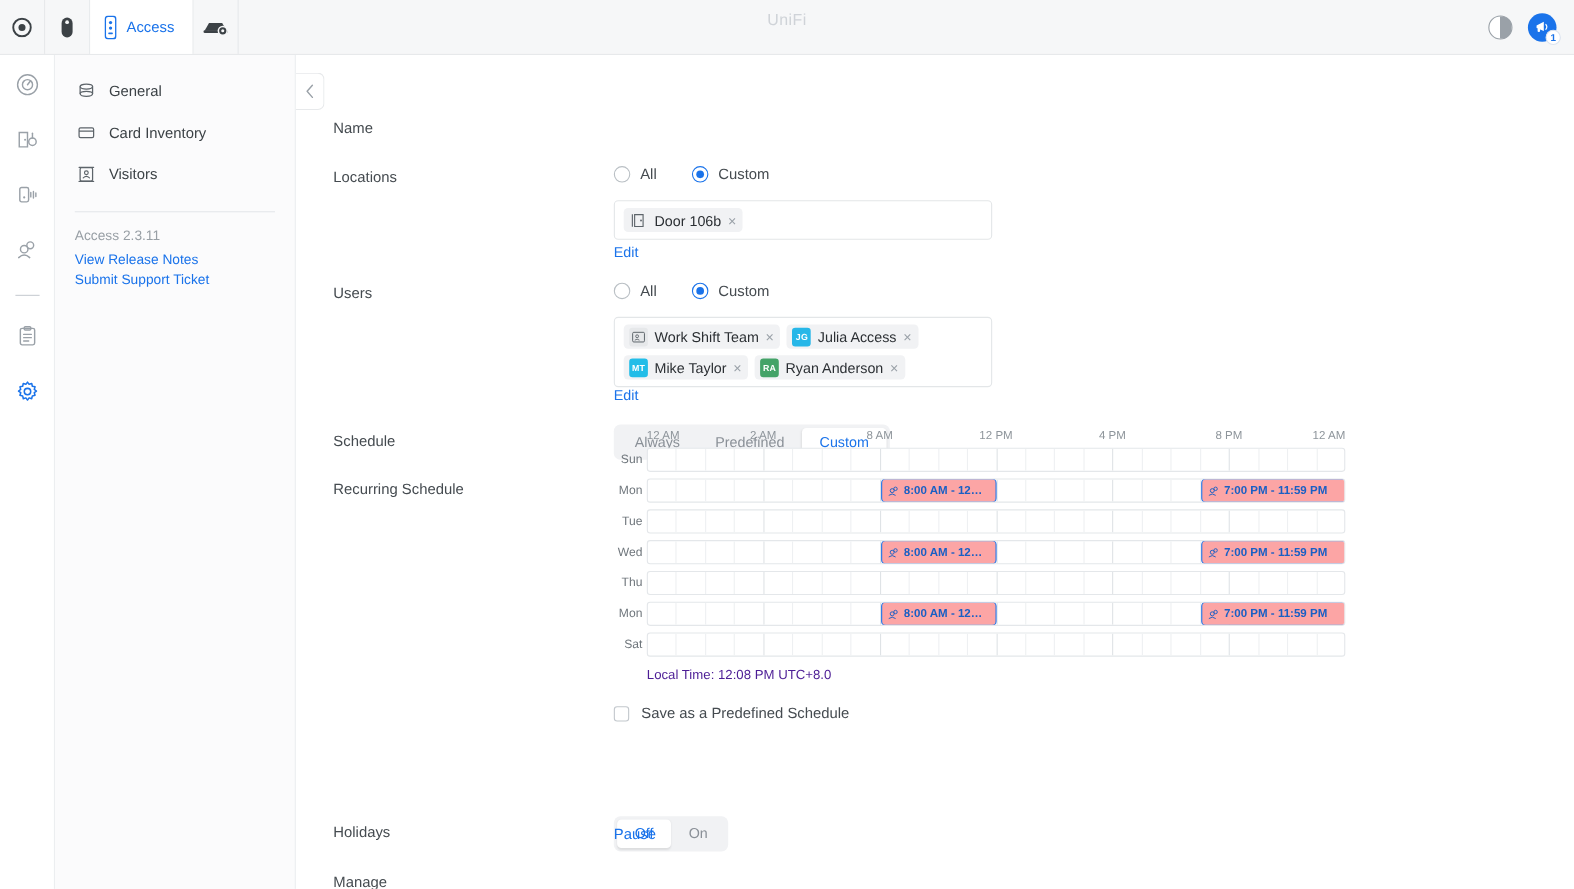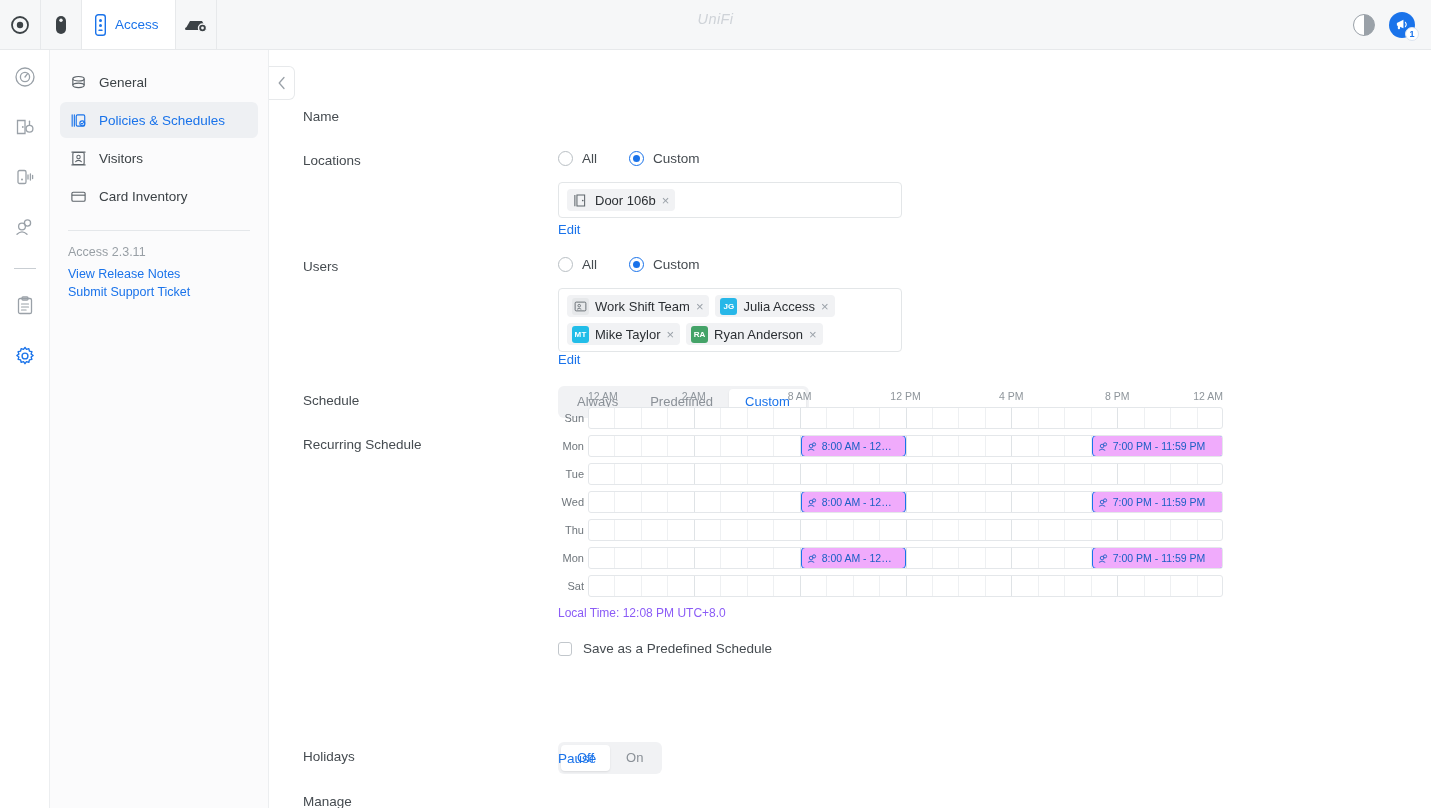--- a/index.html
+++ b/index.html
@@ -42,21 +42,20 @@
     width:auto; padding:0 16px 0 13px;
     background:#ffffff; border-right:1px solid #e7e9eb;
   }
   .app-tab.active-app .app-label { color:#1a73ea; font-size:13.5px; }
   .protect-icon svg, .talk-icon svg, .access-icon svg, .connect-icon svg { display:block; }
   .unifi-logo {
     position:absolute; left:0; right:0; top:0; height:37px;
     display:flex;align-items:center;justify-content:center;
     font-size:14.5px; color:#cfd3d8; letter-spacing:.4px; pointer-events:none;
     font-family:"Liberation Sans", sans-serif;
-    font-style:italic;
   }
   .topbar-right {
     margin-left:auto; display:flex; align-items:center; gap:14px; padding-right:16px;
   }
   .theme-toggle {
     width:22px;height:22px;border-radius:50%;border:1.6px solid #9aa1a8;
     background:linear-gradient(90deg,#ffffff 0 50%, #9aa1a8 50% 100%);
   }
   .announce {
     position:relative; width:26px;height:26px;border-radius:50%;
@@ -167,26 +166,27 @@
     font-size:11px; color:#6f767c;
   }
   .track {
     position:relative; width:635px; height:22px;
     border:1px solid #e4e7ea; border-radius:3px; background:#fff; overflow:hidden;
   }
   .hcell { position:absolute; top:0; bottom:0; border-right:1px solid #eef0f2; }
   .hcell.major { border-right:1px solid #dfe3e6; }
   .blk {
     position:absolute; top:-1px; bottom:-1px;
-    background:#f0abfc; border:1.3px solid #1a73ea; border-radius:4px;
+    background:#fca5a5; border:1.3px solid #1a73ea; border-radius:4px;
     display:flex; align-items:center; gap:4px; padding:0 5px;
     font-size:10.5px; color:#1a5fc4; overflow:hidden; white-space:nowrap;
     z-index:2;
-  }
-  .localtime { margin-top:6px; font-size:12px; color:#8b5cf6; }
+    font-weight:bold;
+  }
+  .localtime { margin-left:30px; margin-top:6px; font-size:12px; color:#4c1d95; }
 
   .checkrow { display:flex; align-items:center; gap:11px; font-size:13.5px; color:#454b50; }
   .cbox { width:14px;height:14px;border:1.4px solid #c2c7cc;border-radius:3px;background:#fff; flex:none;}
 
   .link-blue { font-size:13.5px; color:#1a73ea; cursor:pointer;}
 </style>
 </head>
 <body>
 
 <div class="topbar">
@@ -319,52 +319,41 @@
     <span class="nav-ic">
       <svg width="17" height="17" viewBox="0 0 18 18">
         <ellipse cx="9" cy="5" rx="6" ry="2.4" fill="none" stroke="#5d646a" stroke-width="1.2"></ellipse>
         <ellipse cx="9" cy="12" rx="6" ry="2.4" fill="none" stroke="#5d646a" stroke-width="1.2"></ellipse>
         <path d="M3 5 v7 M15 5 v7" stroke="#5d646a" stroke-width="1.2"></path>
       </svg>
     </span>
     <span>General</span>
   </div>
 
-  <div class="nav-item active">
+
+  <div class="nav-item">
     <span class="nav-ic">
       <svg width="17" height="17" viewBox="0 0 18 18">
-        <path d="M2.3 3 v12 M4.6 3 v12" stroke="#1a73ea" stroke-width="1.2" stroke-linecap="round"></path>
-        <rect x="6.6" y="3" width="9" height="12" rx="1.4" fill="none" stroke="#1a73ea" stroke-width="1.2"></rect>
-        <circle cx="13" cy="12" r="2.6" fill="#fbfbfc" stroke="#1a73ea" stroke-width="1.2"></circle>
-        <path d="M11.8 12 l.9 .9 1.7-1.8" fill="none" stroke="#1a73ea" stroke-width="1.1" stroke-linecap="round"></path>
-      </svg>
-    </span>
-    <span>Policies &amp; Schedules</span>
+        <rect x="2" y="4.5" width="14" height="9.5" rx="1.4" fill="none" stroke="#5d646a" stroke-width="1.2"></rect>
+        <path d="M2 7.6 h14" stroke="#5d646a" stroke-width="1.2"></path>
+      </svg>
+    </span>
+    <span>Card Inventory</span>
   </div>
 
   <div class="nav-item">
     <span class="nav-ic">
       <svg width="17" height="17" viewBox="0 0 18 18">
         <rect x="3" y="2.6" width="12" height="12.8" rx="1.4" fill="none" stroke="#5d646a" stroke-width="1.2"></rect>
         <path d="M2 2.2 h14 M2 15.8 h14" stroke="#5d646a" stroke-width="1.2" stroke-linecap="round"></path>
         <circle cx="9" cy="7.4" r="1.8" fill="none" stroke="#5d646a" stroke-width="1.1"></circle>
         <path d="M6 12.4 q3 -2.8 6 0" fill="none" stroke="#5d646a" stroke-width="1.1" stroke-linecap="round"></path>
       </svg>
     </span>
     <span>Visitors</span>
-  </div>
-
-  <div class="nav-item">
-    <span class="nav-ic">
-      <svg width="17" height="17" viewBox="0 0 18 18">
-        <rect x="2" y="4.5" width="14" height="9.5" rx="1.4" fill="none" stroke="#5d646a" stroke-width="1.2"></rect>
-        <path d="M2 7.6 h14" stroke="#5d646a" stroke-width="1.2"></path>
-      </svg>
-    </span>
-    <span>Card Inventory</span>
   </div>
 
   <div class="nav-divider"></div>
 
   <div class="meta-version">Access 2.3.11</div>
   <div class="meta-link">View Release Notes</div>
   <div class="meta-link">Submit Support Ticket</div>
 </div>
 
 <div class="collapse-handle">

